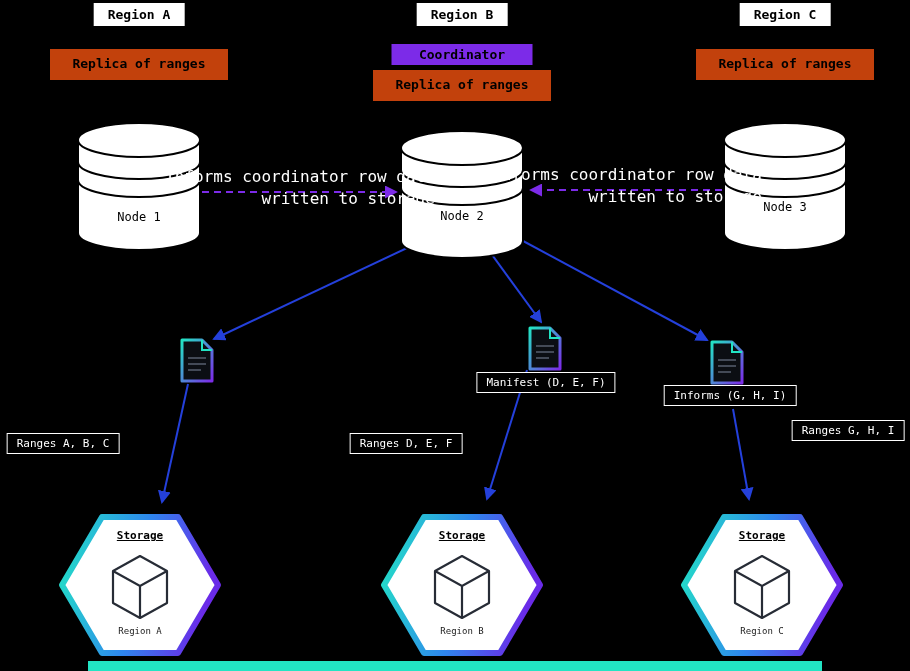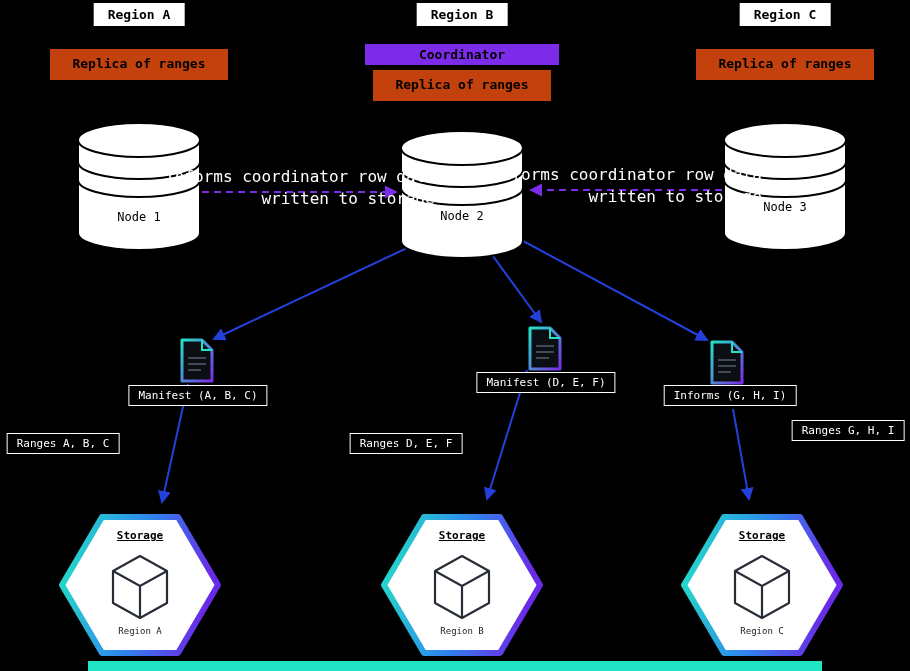--- a/index.html
+++ b/index.html
@@ -13,21 +13,21 @@
   .region-title {
     background:#fff; color:#000; font-weight:700; font-size:13px;
     padding:4px 14px; white-space:nowrap; text-align:center;
   }
   .replica-box {
     background:#c2410c; color:#000; font-weight:700; font-size:13px;
     text-align:center; padding:6px 4px; line-height:1.45; width:178px;
   }
   .coord-box {
     background:#7C2BE8; color:#000; font-weight:700; font-size:13px;
-    text-align:center; padding:3px 4px; width:194px;
+    text-align:center; padding:3px 4px; width:141px;
   }
   .node-label { color:#000; font-size:12px; white-space:nowrap; }
   .informs {
     color:#fff; font-size:16px; line-height:1.35; text-align:right; white-space:nowrap;
   }
   .tag {
     color:#fff; background:#000; border:1px solid #fff; font-size:11px;
     padding:3px 9px; white-space:nowrap;
   }
   .storage-title { color:#000; font-weight:700; font-size:11px; white-space:nowrap;text-decoration:underline; }
@@ -159,21 +159,20 @@
 
   <div class="informs abs cx" style="left:300px;top:166px">
     <div>Informs coordinator row data</div>
     <div>written to storage</div>
   </div>
   <div class="informs abs cx" style="left:627px;top:164px">
     <div>Informs coordinator row data</div>
     <div>written to storage</div>
   </div>
 
-  <div class="tag abs cx" style="left:198px;top:385px">Manifest (A, B, C)</div>
   <div class="tag abs cx" style="left:546px;top:372px">Manifest (D, E, F)</div>
   <div class="tag abs cx" style="left:730px;top:385px">Informs (G, H, I)</div>
 
   <div class="tag abs cx" style="left:63px;top:433px">Ranges A, B, C</div>
   <div class="tag abs cx" style="left:406px;top:433px">Ranges D, E, F</div>
   <div class="tag abs cx" style="left:848px;top:420px">Ranges G, H, I</div>
 
   <div class="storage-title abs cx" style="left:140px;top:529px">Storage</div>
   <div class="storage-title abs cx" style="left:462px;top:529px">Storage</div>
   <div class="storage-title abs cx" style="left:762px;top:529px">Storage</div>

